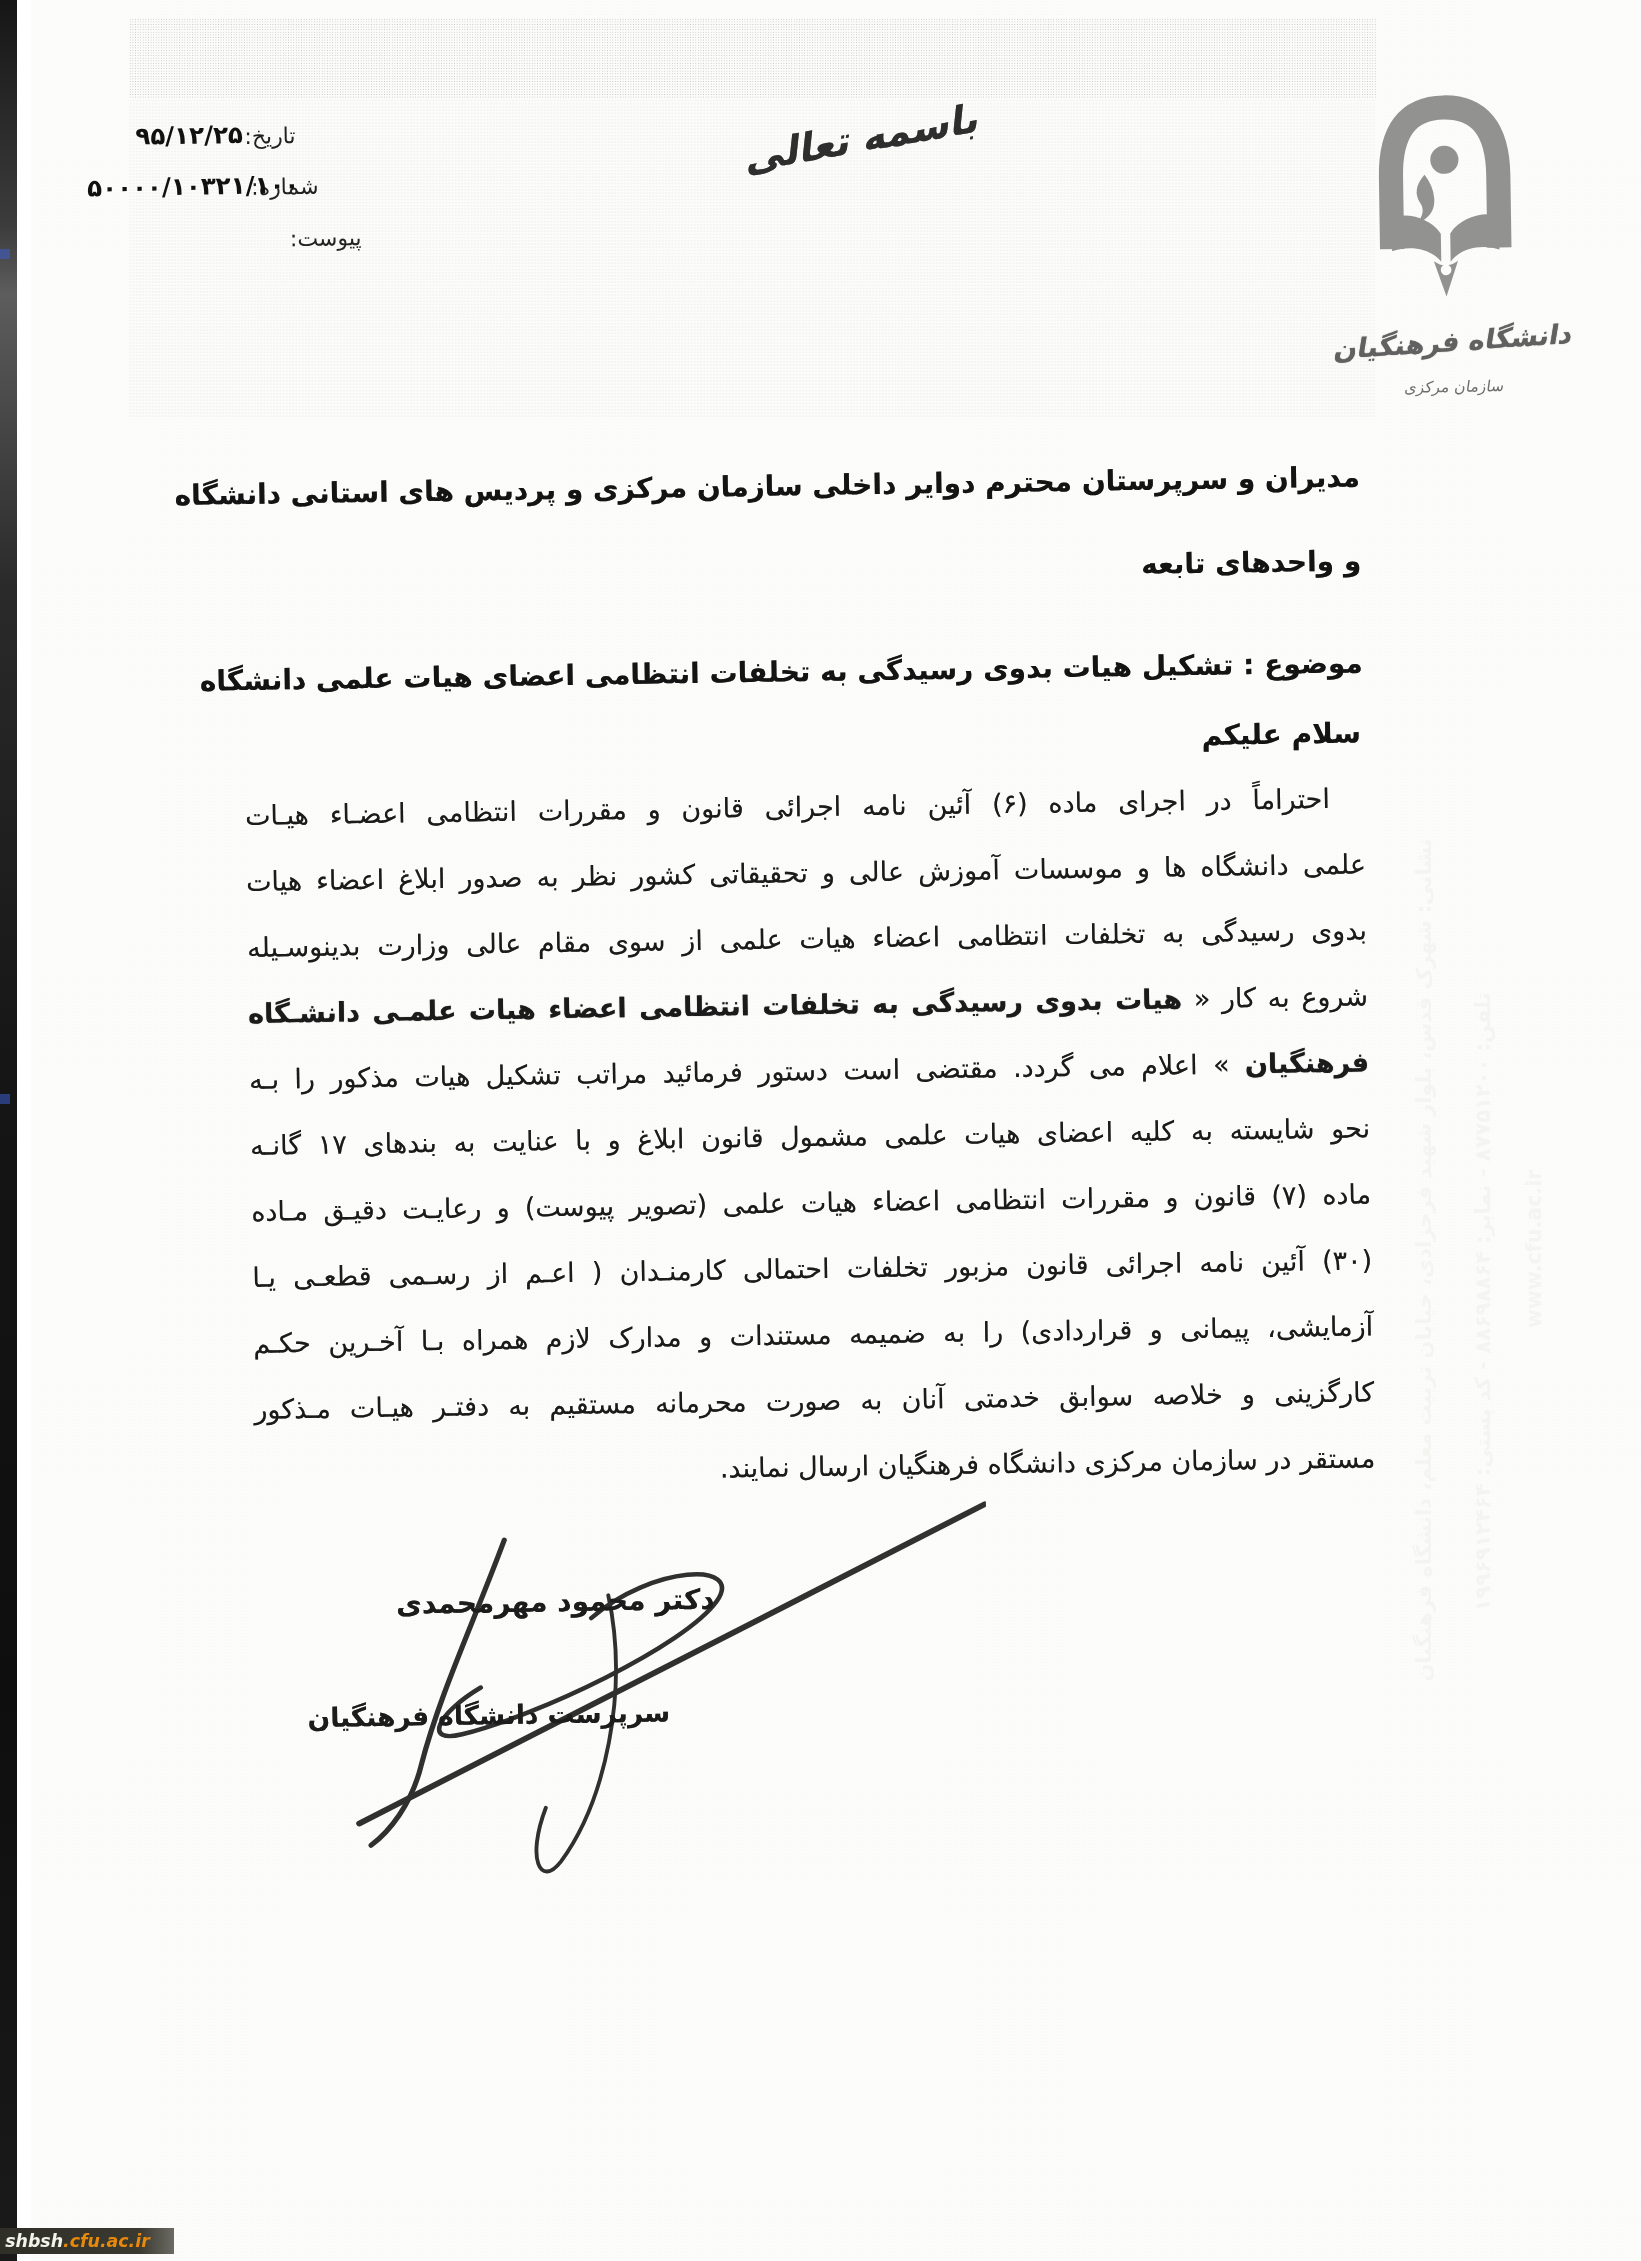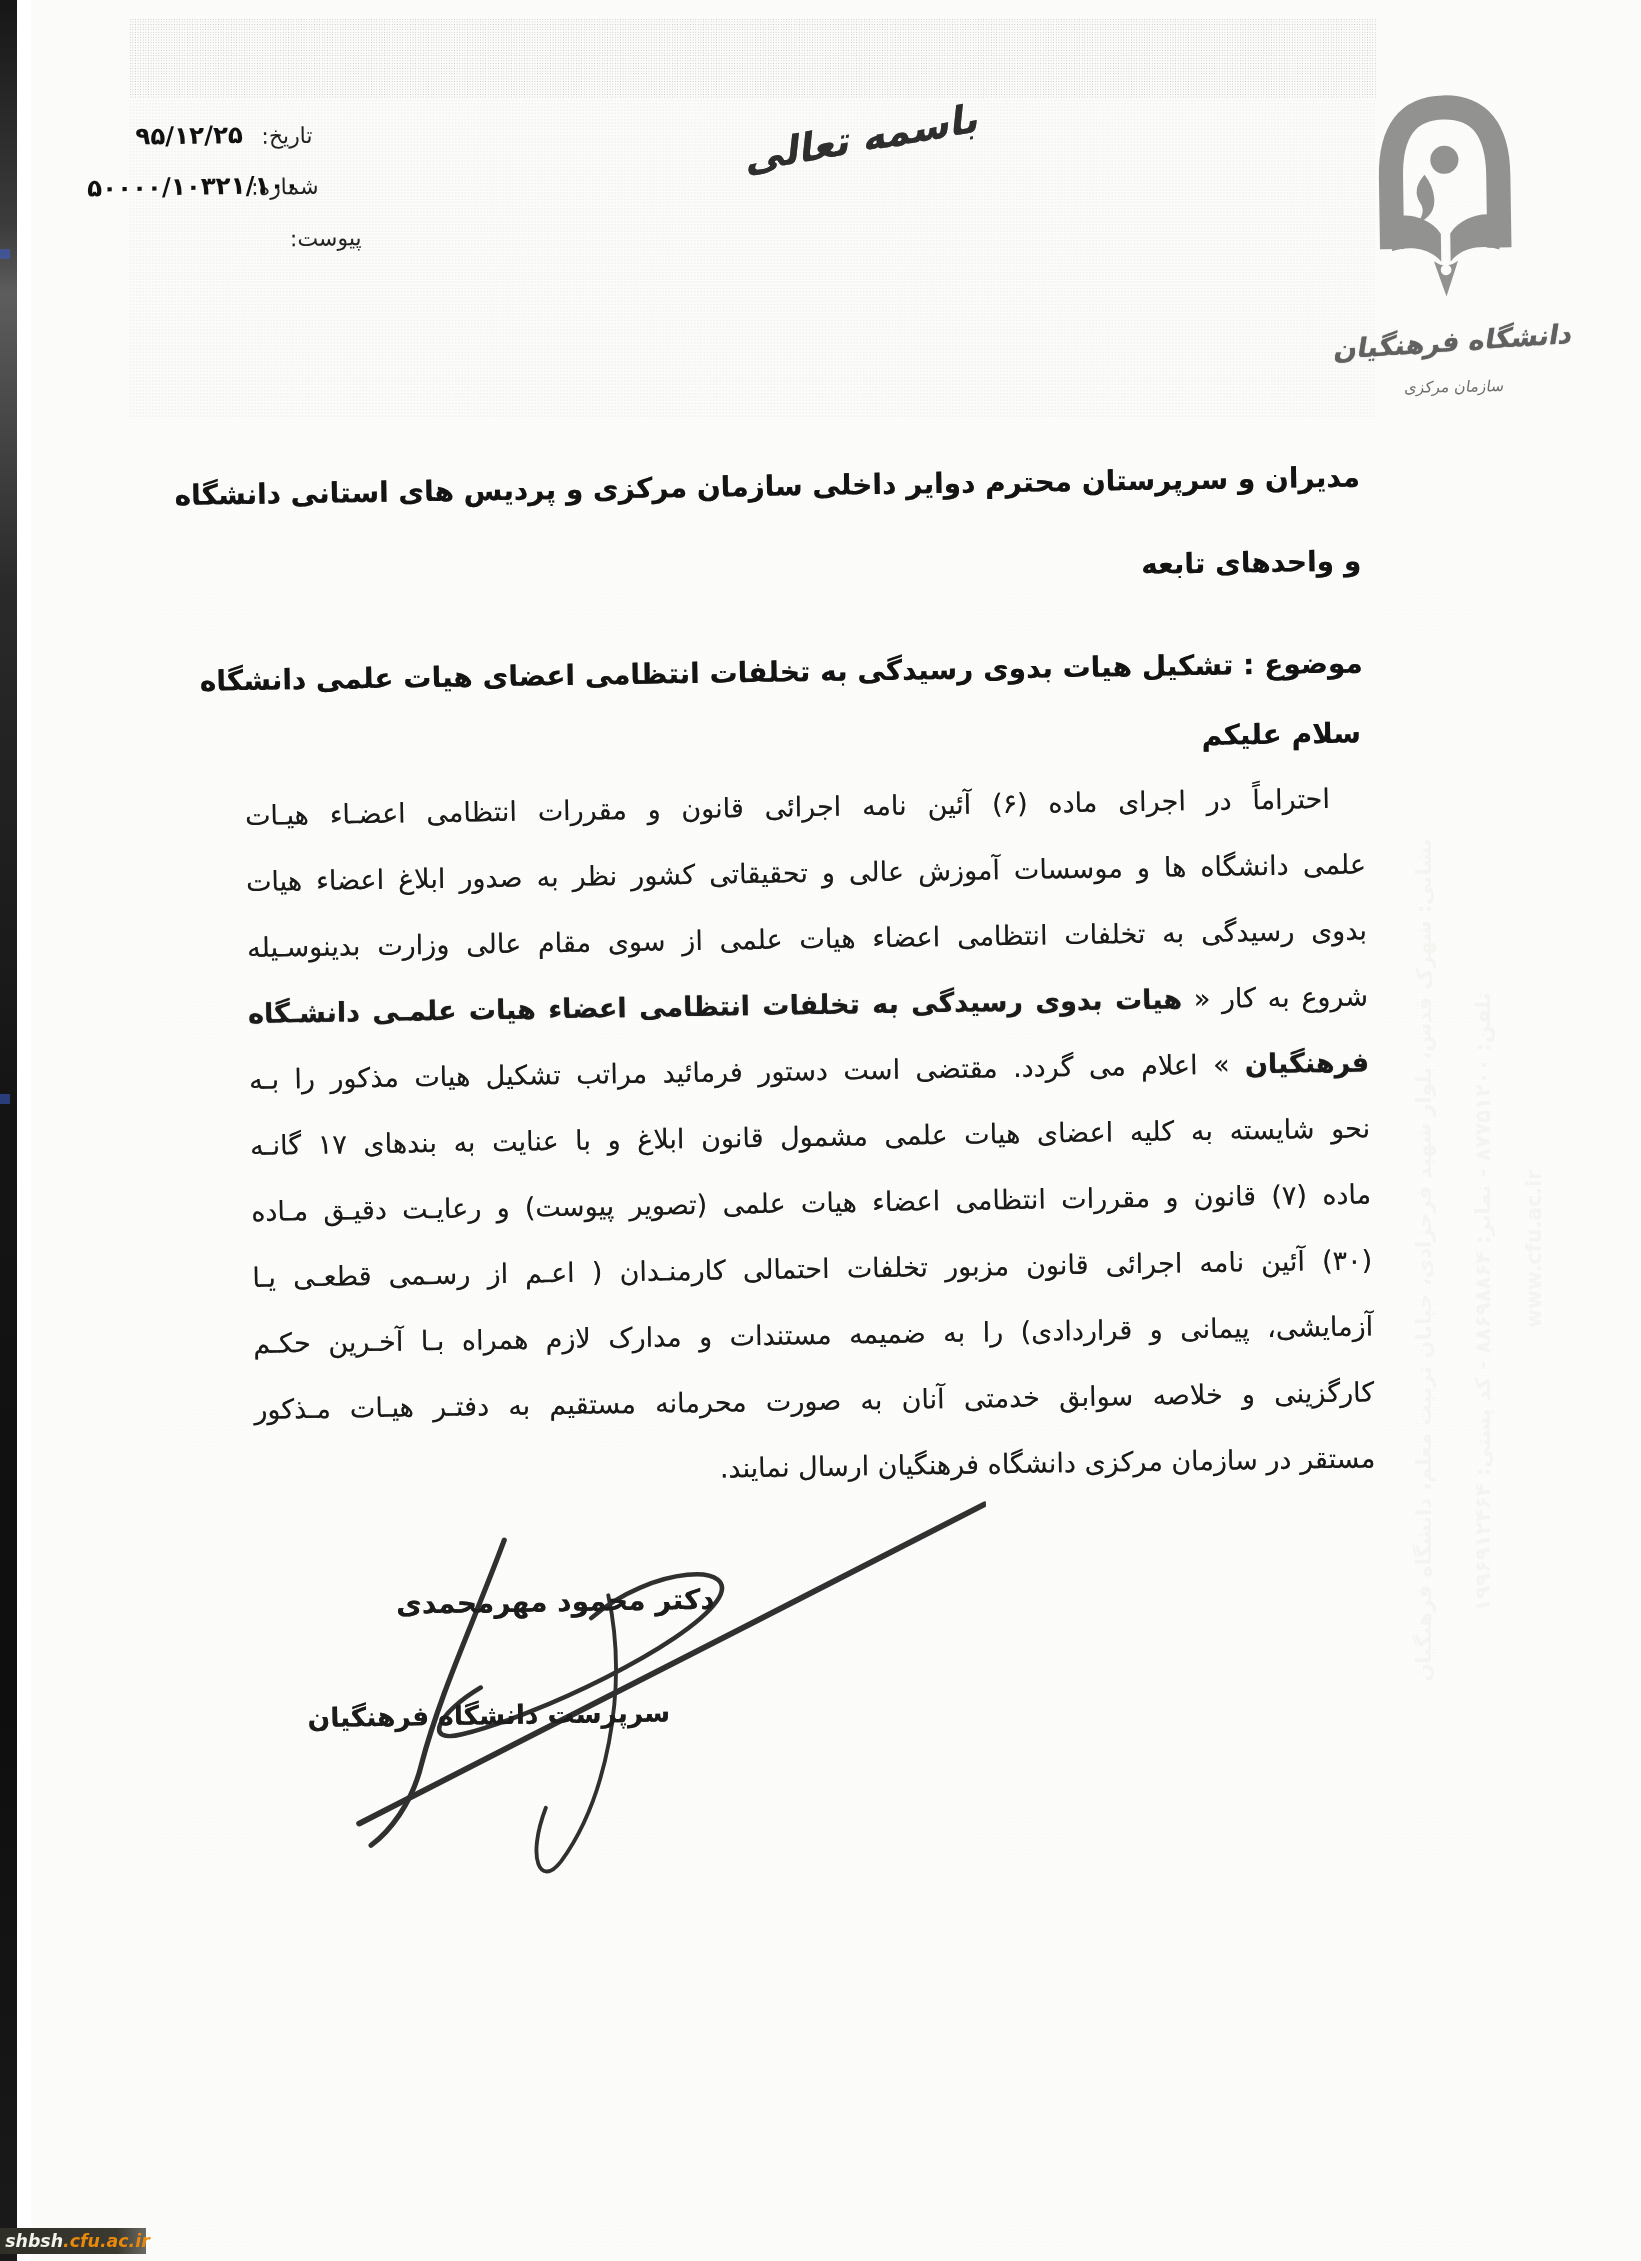--- a/index.html
+++ b/index.html
@@ -56,21 +56,21 @@
   .band-line{
     position:absolute;transform:rotate(-90deg);direction:rtl;
     color:#f4f4f1;font-weight:bold;text-align:center;white-space:nowrap;
     text-shadow:0 0 1.3px rgba(255,255,255,.55);
   }
   .band-address{left:940px;top:1245px;width:967px;height:30px;line-height:30px;font-size:21px;letter-spacing:0.6px;}
   .band-contact{left:1128px;top:1287px;width:709px;height:30px;line-height:30px;font-size:21px;letter-spacing:0.6px;}
   .band-web{left:1479px;top:1260px;width:110px;height:26px;line-height:26px;font-size:20.6px;direction:ltr;}
   
   .watermark{
-    position:absolute;left:0;top:2228px;width:146px;height:26px;line-height:26px;
+    position:absolute;left:0;top:2228px;width:174px;height:26px;line-height:26px;
     background:linear-gradient(90deg,#2f2f28 0%,#3a3a31 80%,rgba(58,58,49,0.75) 100%);
     font-style:italic;font-weight:bold;font-size:17.4px;direction:ltr;padding-left:5.2px;box-sizing:border-box;
   }
   .wm-white{color:#f3f3ee;}
   .wm-orange{color:#e8890c;}
   svg{display:block;}
 </style>
 </head>
 <body>
 
@@ -85,21 +85,21 @@
   <div class="blue-mark" style="left:0;top:249px;"></div>
   <div class="blue-mark" style="left:0;top:1094px;"></div>
 
   <div class="band"></div>
   <div class="band-line band-address">نشانی: شهرک قدس، بلوار شهید فرحزادی، خیابان تربیت معلم، دانشگاه فرهنگیان</div>
   <div class="band-line band-contact">تلفن: ۸۷۷۵۱۲۰۰ - نمابر: ۸۸۶۹۸۸۶۴ - کد پستی: ۱۹۹۶۹۱۲۴۶۴</div>
   <div class="band-line band-web">www.cfu.ac.ir</div>
 
   <div class="content">
 
-    <div class="abs lbl" style="left:277px;top:115px;">تاریخ:</div>
+    <div class="abs lbl" style="left:260px;top:115px;">تاریخ:</div>
     <div class="abs val" style="left:151px;top:111px;">۹۵/۱۲/۲۵</div>
     <div class="abs lbl" style="left:266px;top:166px;">شماره:</div>
     <div class="abs val" style="left:102px;top:162px;">۵۰۰۰۰/۱۰۳۲۱/۱۰۰</div>
     <div class="abs lbl" style="left:304px;top:218px;">پیوست:</div>
 
     <div class="abs bismillah" style="left:761px;top:116px;">باسمه تعالی</div>
 
     <div class="abs" style="left:1379px;top:103px;">
       <svg width="161" height="226" viewBox="0 0 240 330">
         <g fill="#878785" stroke="none" opacity="0.9">

